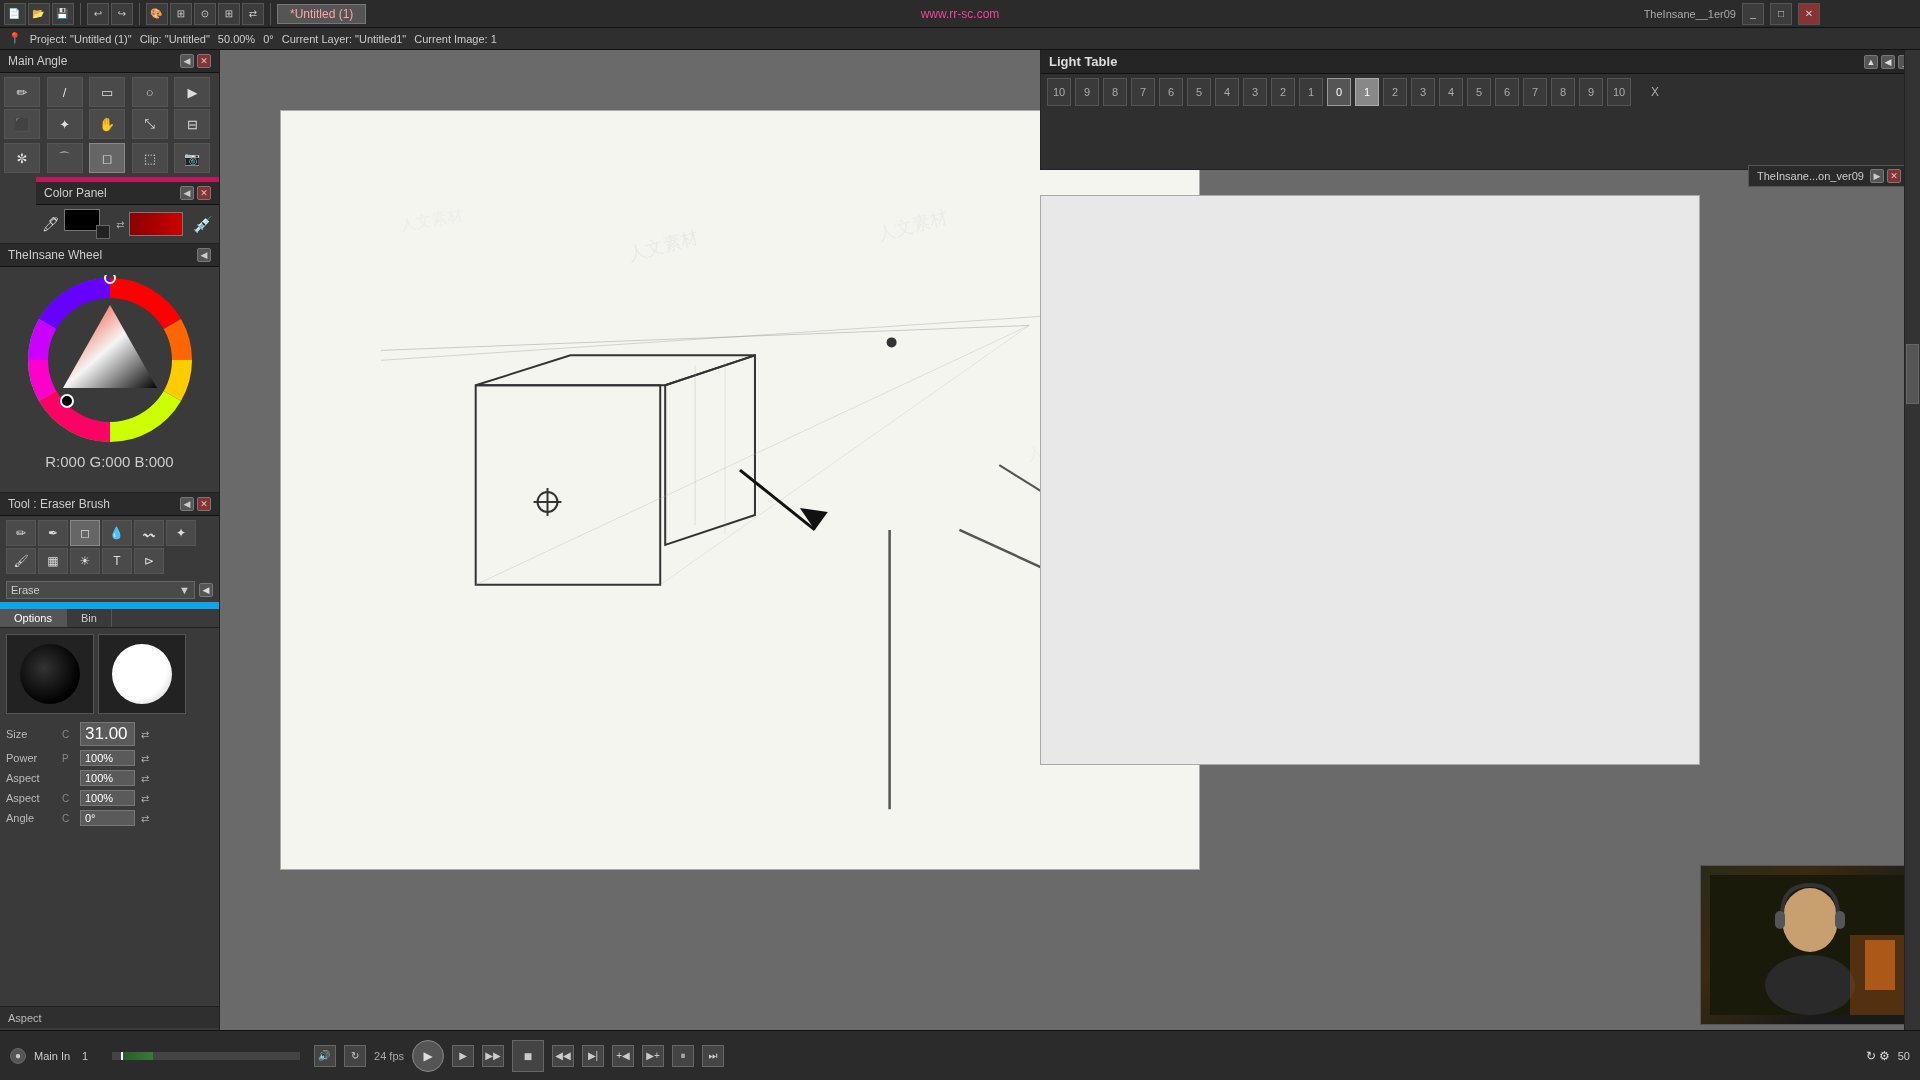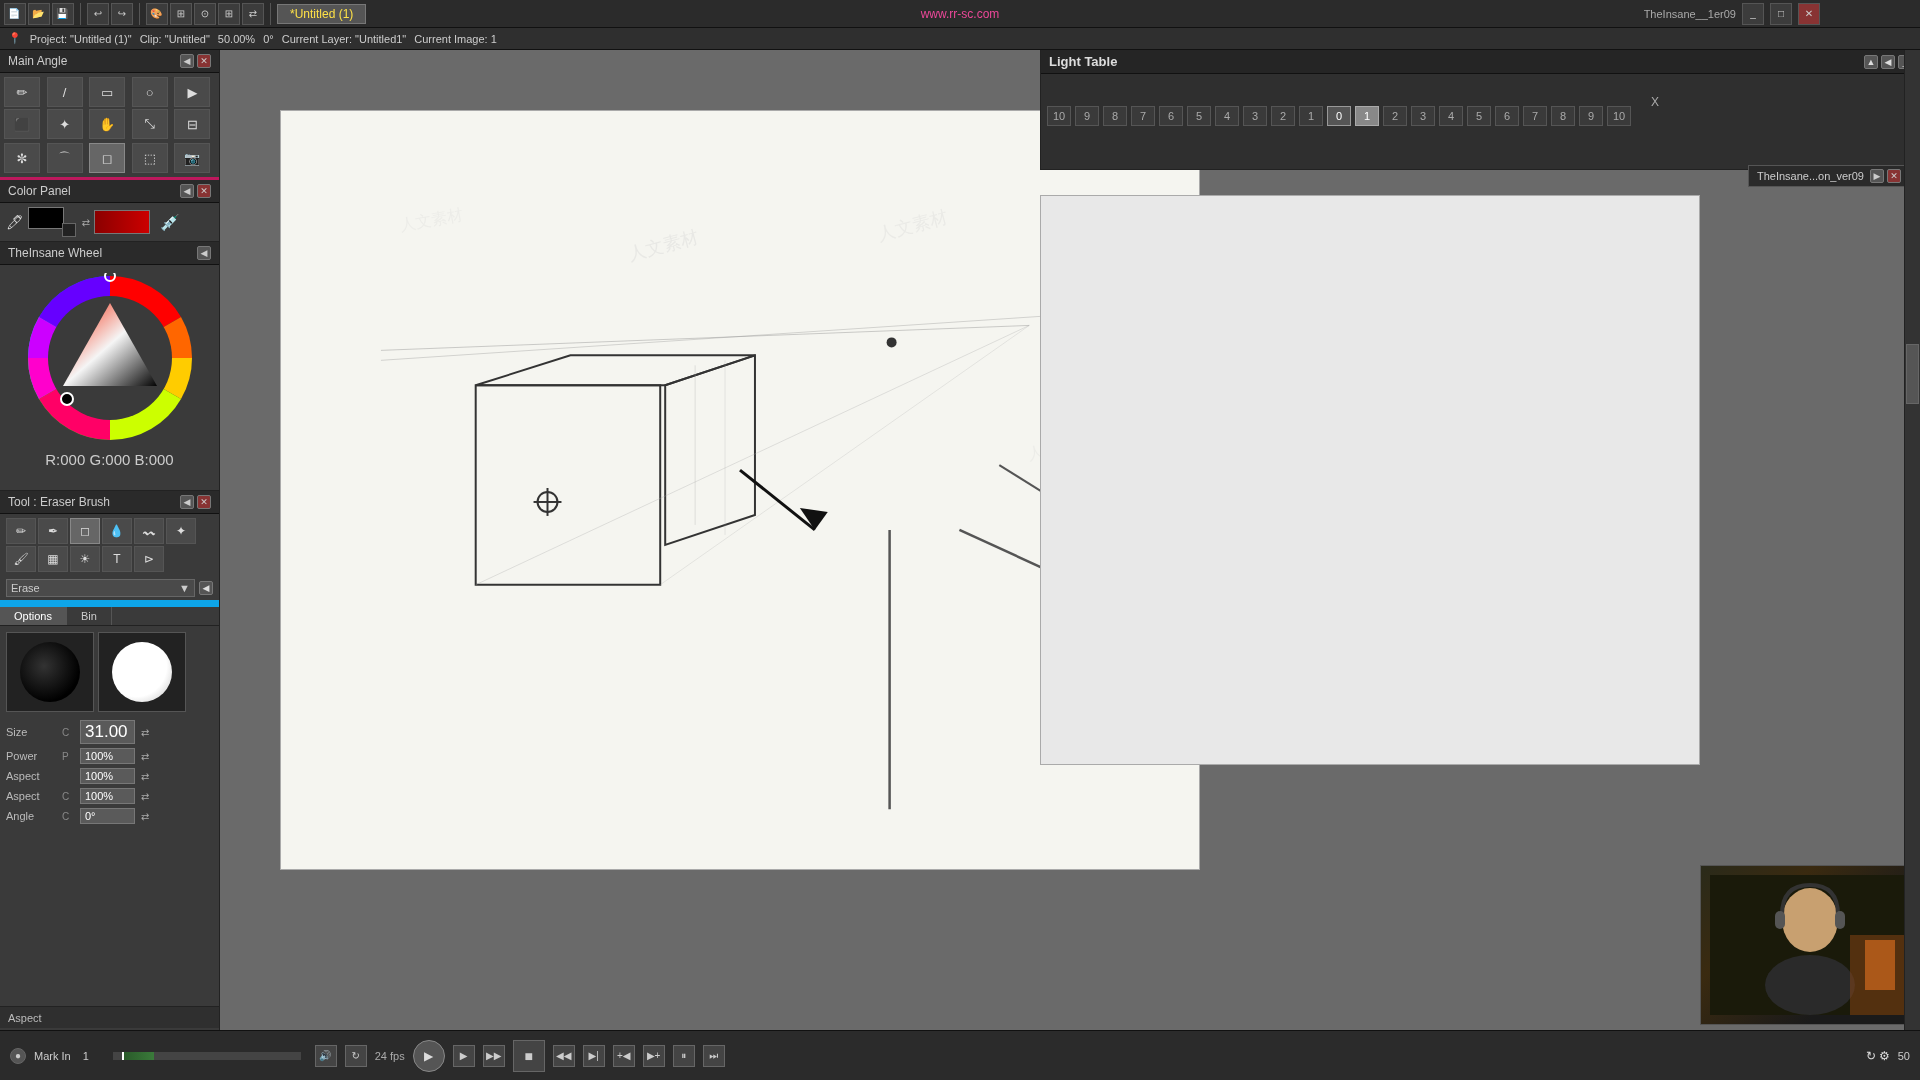--- a/index.html
+++ b/index.html
@@ -47,21 +47,21 @@
     }
     #title-bar-right {
       position: absolute;
       right: 100px;
       display: flex; align-items: center; gap: 6px;
     }
     .title-tab {
       background: #555;
       padding: 2px 12px;
       border: 1px solid #777;
-      color: #fde047;
+      color: #fca5a5;
       font-size: 12px;
     }
 
     
     #info-bar {
       position: absolute;
       top: 28px; left: 0; right: 0;
       height: 22px;
       background: #2f2f2f;
       border-bottom: 1px solid #111;
@@ -115,21 +115,22 @@
       font-size: 13px; cursor: pointer; color: #ddd;
     }
     .tool-icon.active { background: #666; border-color: #888; }
     .tool-icon-row2 {
       display: grid; grid-template-columns: repeat(5,1fr); gap: 2px; padding: 0 4px;
     }
 
     
     #color-panel {
       margin-top: 4px;
-      border-top: 3px solid #be185d;
+      border-top: 5px solid #be185d;
+      margin-left: 36px;
     }
     #color-swatches {
       display: flex; align-items: center; padding: 4px 6px; gap: 4px;
     }
     .color-swatch-black {
       width: 38px; height: 24px;
       background: #000; border: 1px solid #777; cursor: pointer;
     }
     .color-swatch-red {
       width: 56px; height: 24px;
@@ -238,25 +239,24 @@
     #light-table-header {
       display: flex; align-items: center; justify-content: space-between;
       padding: 4px 8px;
       background: #252525;
       border-bottom: 1px solid #111;
     }
     #light-table-numbers {
       display: flex; align-items: center; padding: 4px 6px; gap: 4px; flex-wrap: wrap;
     }
     .lt-num {
-      width: 24px; height: 20px;
+      width: 24px; height: 28px;
       display: flex; align-items: center; justify-content: center;
       font-size: 11px; color: #aaa; background: #3a3a3a; border: 1px solid #555;
       cursor: pointer;
-      margin-top: 28px;
     }
     .lt-num.active-zero { background: #555; color: #fff; border-color: #999; }
     .lt-num.active-one { background: #888; color: #fff; border-color: #aaa; }
     #lt-x-btn {
       display: flex; align-items: center; justify-content: center;
       width: 20px; height: 16px;
       color: #aaa; cursor: pointer; font-size: 12px; margin-left: 10px;
     }
 
     
@@ -694,21 +694,21 @@
     </svg>
   </div>
 </div>
 
 <div id="right-scrollbar">
   <div class="scrollbar-thumb"></div>
 </div>
 
 <div id="bottom-bar">
   <div class="transport-btn" style="width:16px;height:16px;border-radius:50%;background:#555;">●</div>
-  <span style="font-size:11px;color:#ccc;margin-right:4px;">Mark In</span>
+  <span style="font-size:11px;color:#ccc;margin-right:4px;">Main In</span>
   <span style="font-size:11px;color:#ccc;min-width:16px;">1</span>
   <div style="position:relative; width:200px;">
     <div id="timeline-bar">
       <div class="timeline-marker"></div>
       <div class="timeline-green"></div>
     </div>
   </div>
 
   <div class="transport-btn">🔊</div>
 

